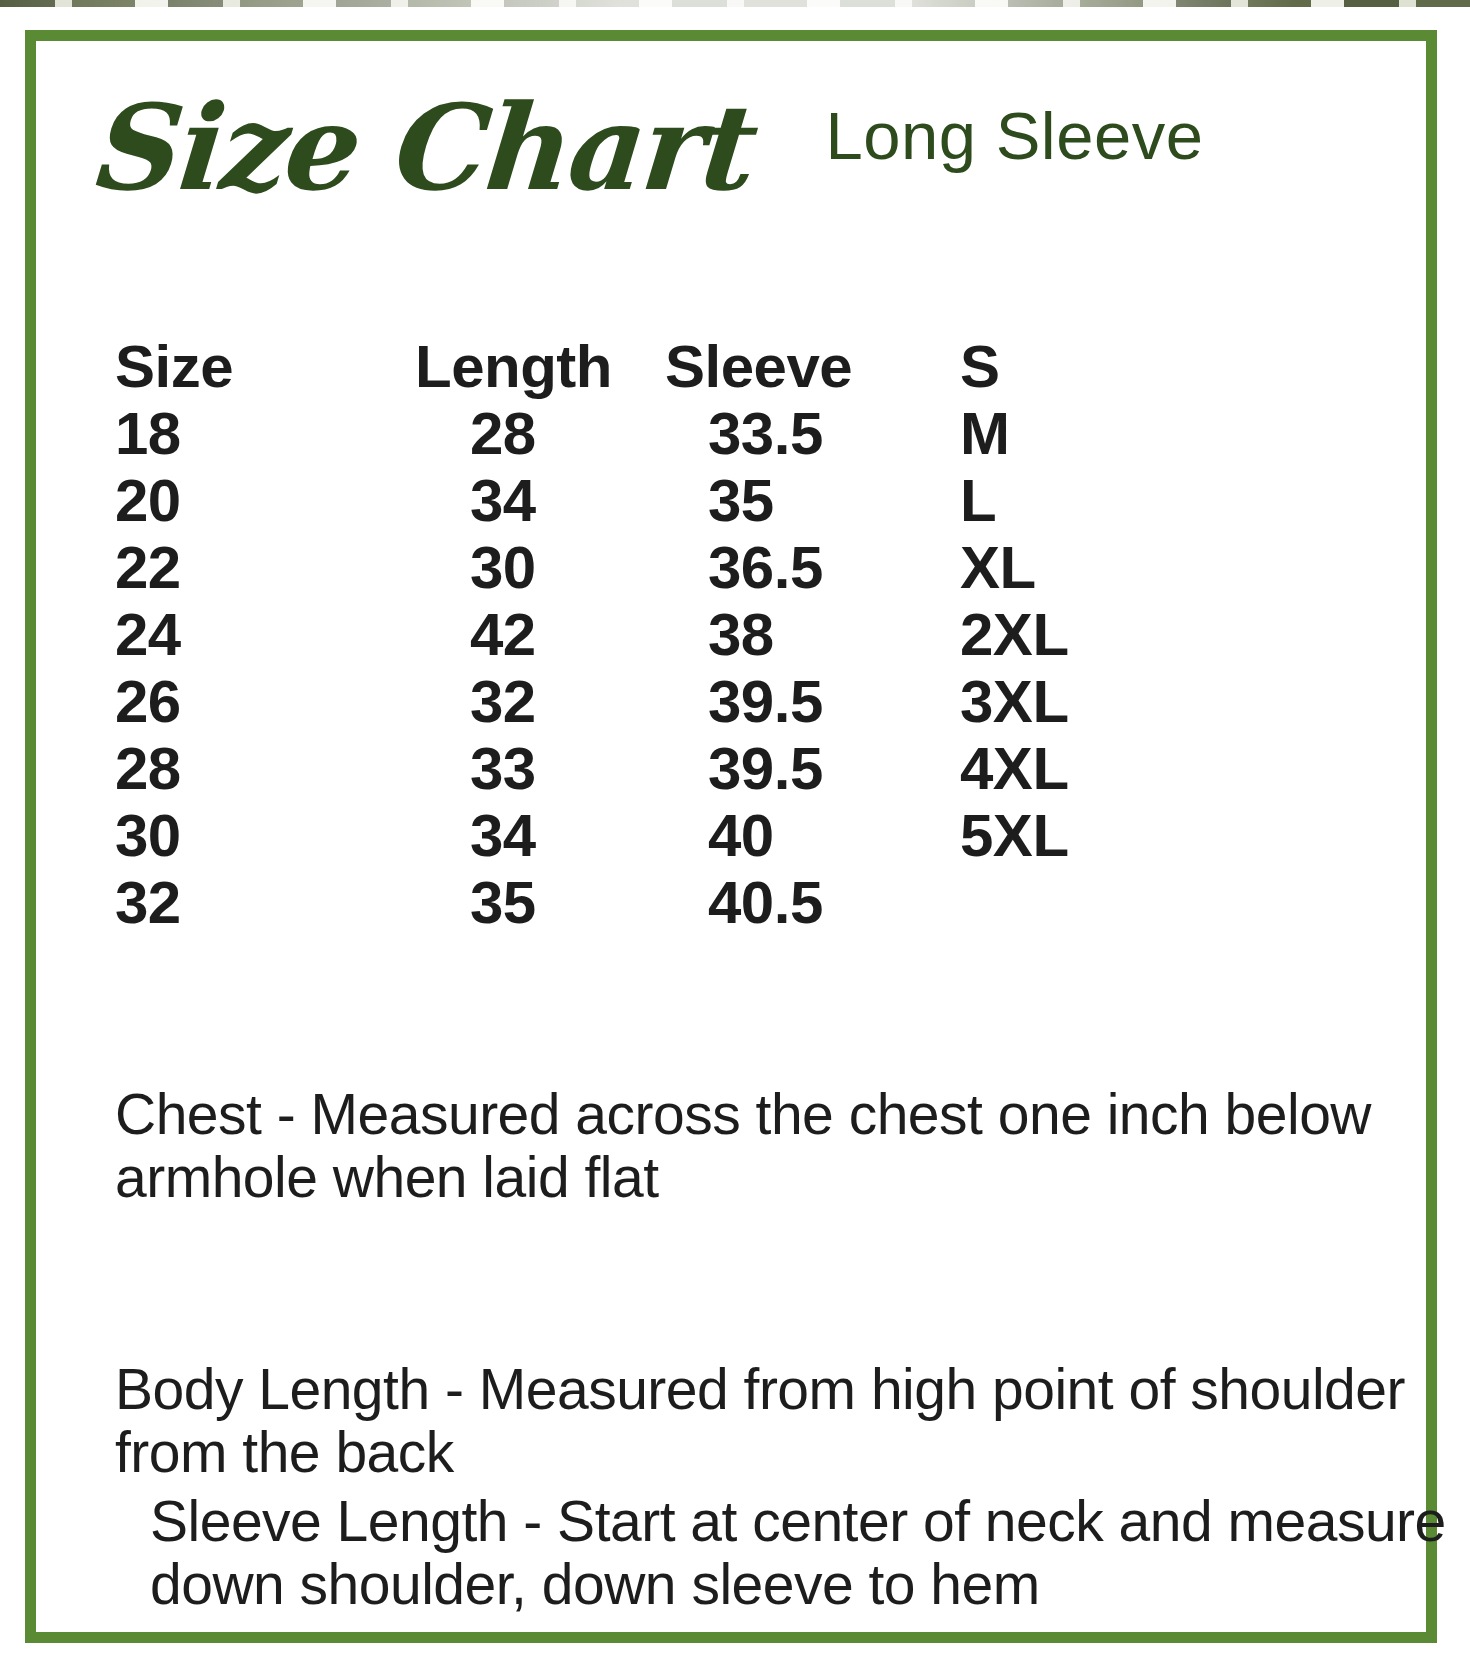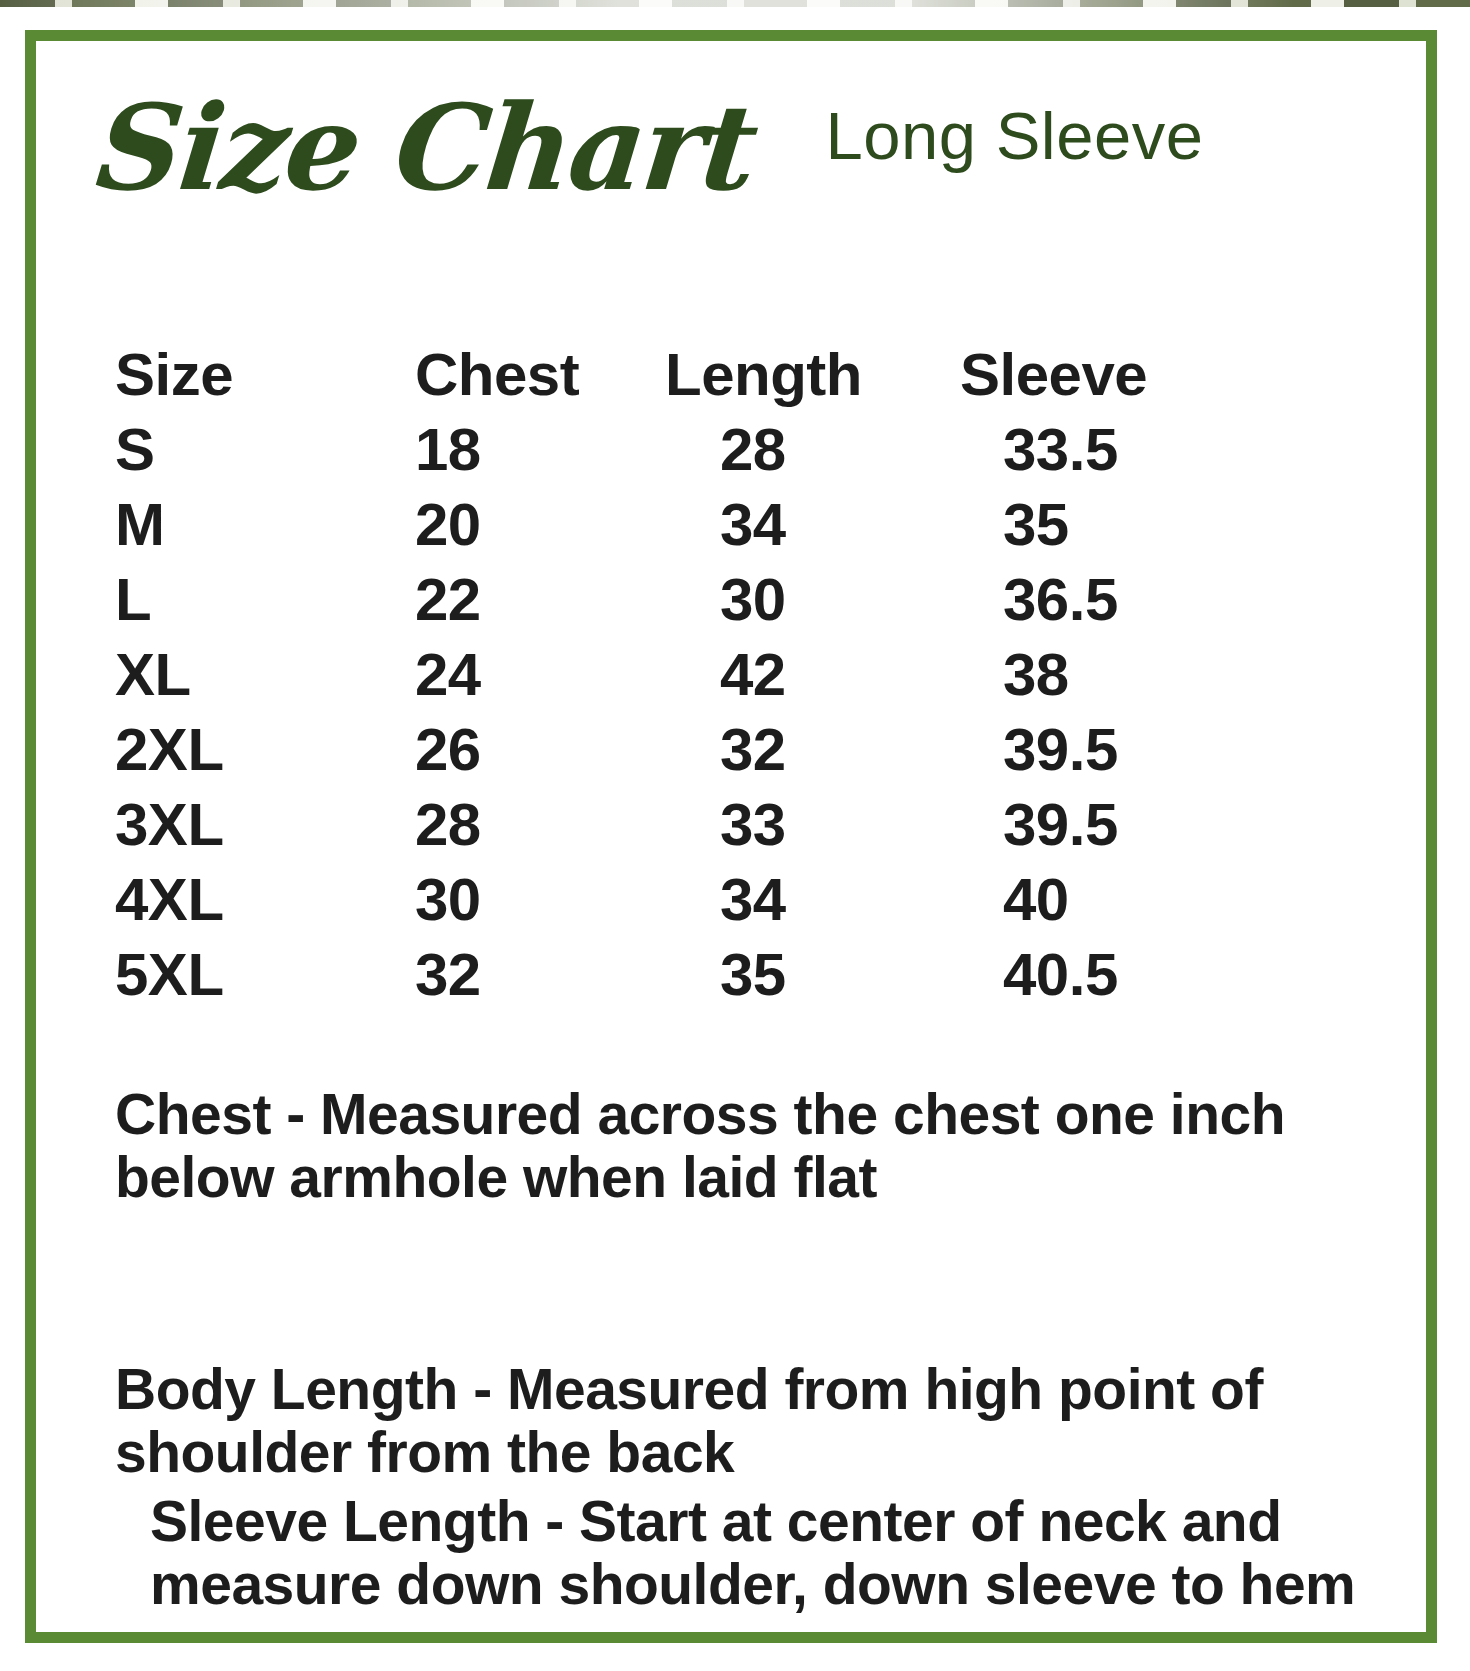--- a/index.html
+++ b/index.html
@@ -65,31 +65,31 @@
     position: absolute;
     left: 79px; top: 292px;
     display: grid;
     grid-template-columns: 300px 250px 295px 230px;
     font-size: 60px;
     font-weight: bold;
     line-height: 67px;
     color: #1d1d1d;
     letter-spacing: -0.5px;
   }
-  .size-table .cell { white-space: nowrap; margin-top: 8px; }
+  .size-table .cell { white-space: nowrap; }
   .cell-length { padding-left: 55px; }
   .cell-sleeve { padding-left: 43px; }
   .row { display: contents; }
   .note {
     position: absolute;
     left: 79px;
     width: 1330px;
     font-size: 57px;
     line-height: 63px;
-    font-weight: bold;
+    font-weight: normal;
     letter-spacing: -0.5px;
     color: #1d1d1d;
   }
   .note-0 { top: 985px; }
   .note-1 { top: 1260px; }
   .note-2 { top: 1392px; margin-left: 35px; }
 </style>
 </head>
 <body>
 
@@ -100,21 +100,20 @@
   <div class="frame">
 
     <div class="brand-title">Size Chart</div>
 
     <div class="product-name">
       <div>Long Sleeve</div>
     </div>
 
     <div class="size-table">
       <div class="cell hdr">Size</div>
-      <div class="cell hdr">Chest</div>
       <div class="cell hdr">Length</div>
       <div class="cell hdr">Sleeve</div>
 
   <div class="row">
     <span class="cell cell-size">S</span>
     <span class="cell cell-chest">18</span>
     <span class="cell cell-length">28</span>
     <span class="cell cell-sleeve">33.5</span>
   </div>
 

